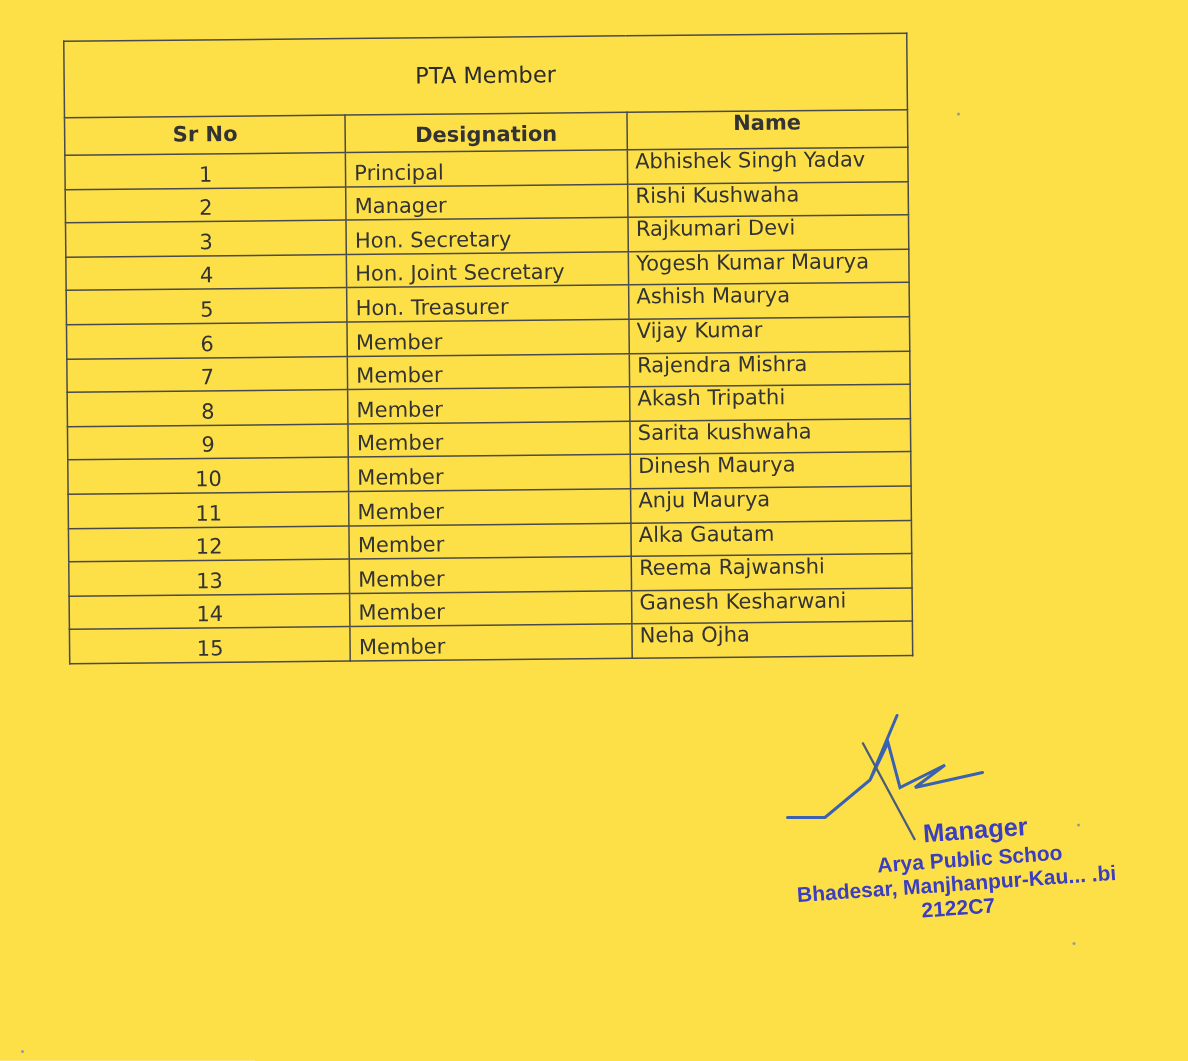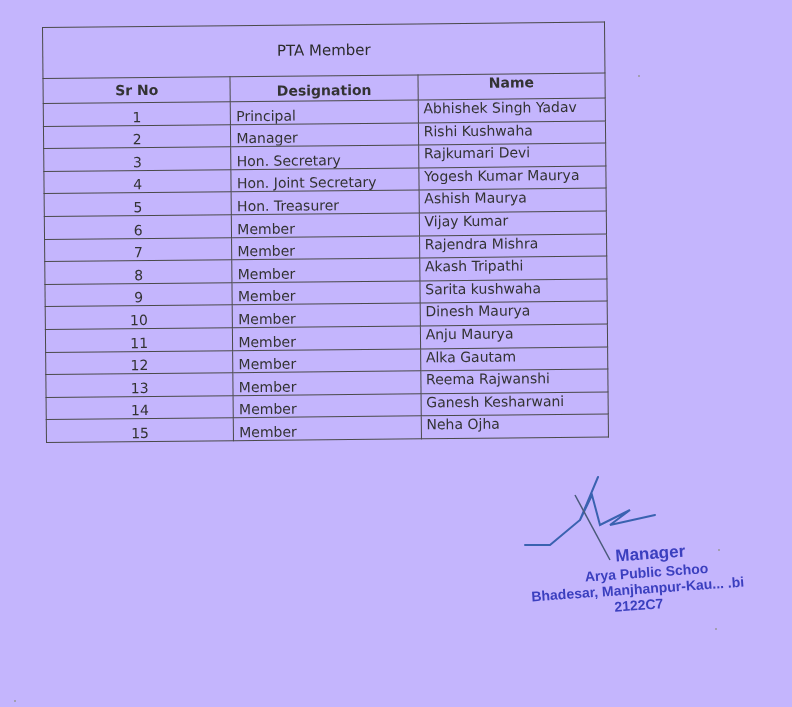--- a/index.html
+++ b/index.html
@@ -1,20 +1,20 @@
 <!DOCTYPE html>
 <html><head>
   <meta charset="utf-8">
   <style>
     html, body { margin: 0; padding: 0; }
     body {
       width: 792px; height: 707px; background: #ffffff; position: relative; overflow: hidden;
       font-family: "DejaVu Sans", sans-serif; color: #2a2a2a;
     }
-    .sheet { position: absolute; left: 0; top: 0; width: 792px; height: 707px; background: #c4b5fd; }
+    .sheet { position: absolute; left: 0; top: 0; width: 792px; height: 707px; background: #fde047; }
     .tbl-wrap {
       position: absolute; left: 42px; top: 27px; width: 563px;
       transform: rotate(-0.55deg); transform-origin: left top;
     }
     table { border-collapse: collapse; width: 100%; table-layout: fixed; }
     td, th { border: 1.5px solid #4a4a4a; padding: 0; font-weight: normal; }
     .title-cell { height: 50px; text-align: center; font-size: 15px; color: #2b2b2b; vertical-align: middle; }
     .hdr th { font-size: 14px; font-weight: bold; color: #333; height: 20px; }
     .c-sr { width: 54px; text-align: center; }
     .c-des { width: 250px; text-align: left; }

